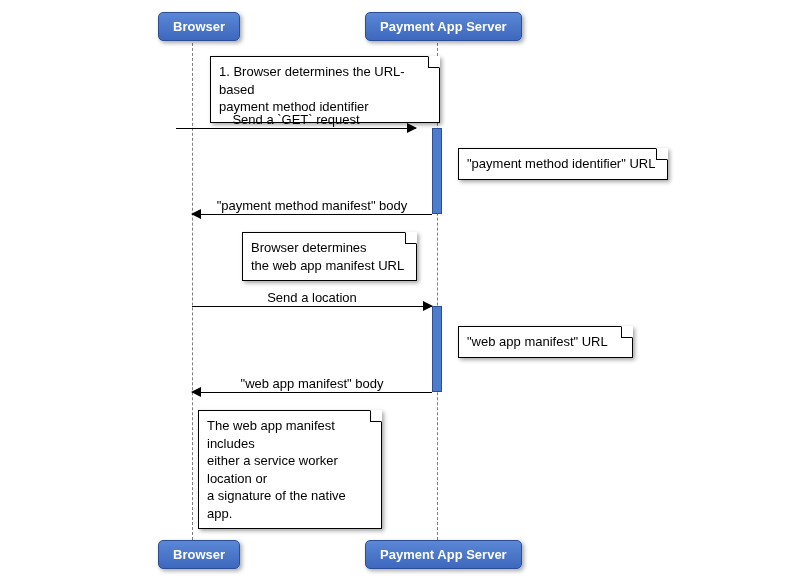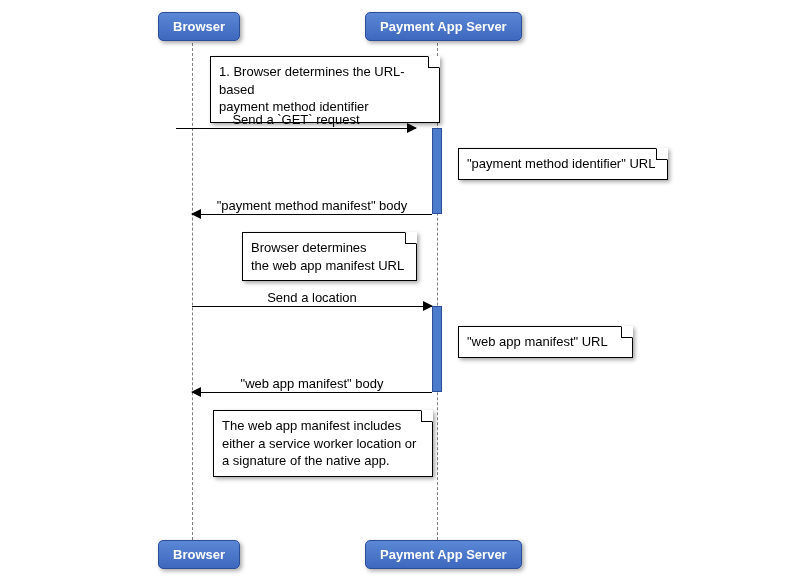--- a/index.html
+++ b/index.html
@@ -142,21 +142,21 @@
 
   <div class="note" style="left:458px; top:326px; width:175px;">
     <span>"web app manifest" URL</span>
   </div>
 
   <div class="msg" style="left:192px; top:392px; width:240px;">
     <div class="label">"web app manifest" body</div>
     <div class="arrow-left"></div>
   </div>
 
-  <div class="note" style="left:213px; top:410px; width:220px;">
+  <div class="note" style="left:198px; top:410px; width:184px;">
     <span style="white-space:pre-line;">The web app manifest includes
 either a service worker location or
 a signature of the native app.</span>
   </div>
 
   <div class="participant" style="left:158px; top:540px;">
     <span>Browser</span>
   </div>
   <div class="participant" style="left:365px; top:540px;">
     <span>Payment App Server</span>

